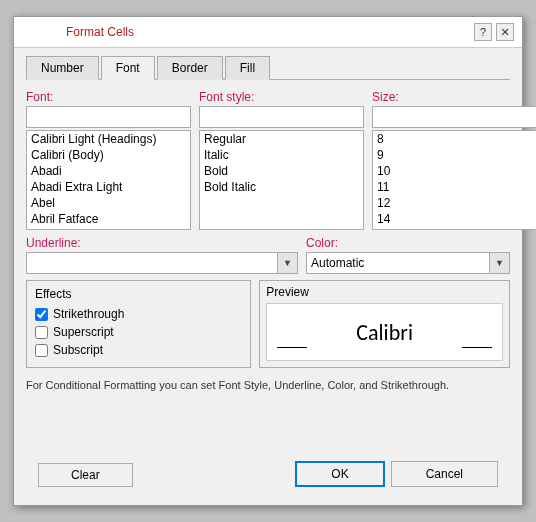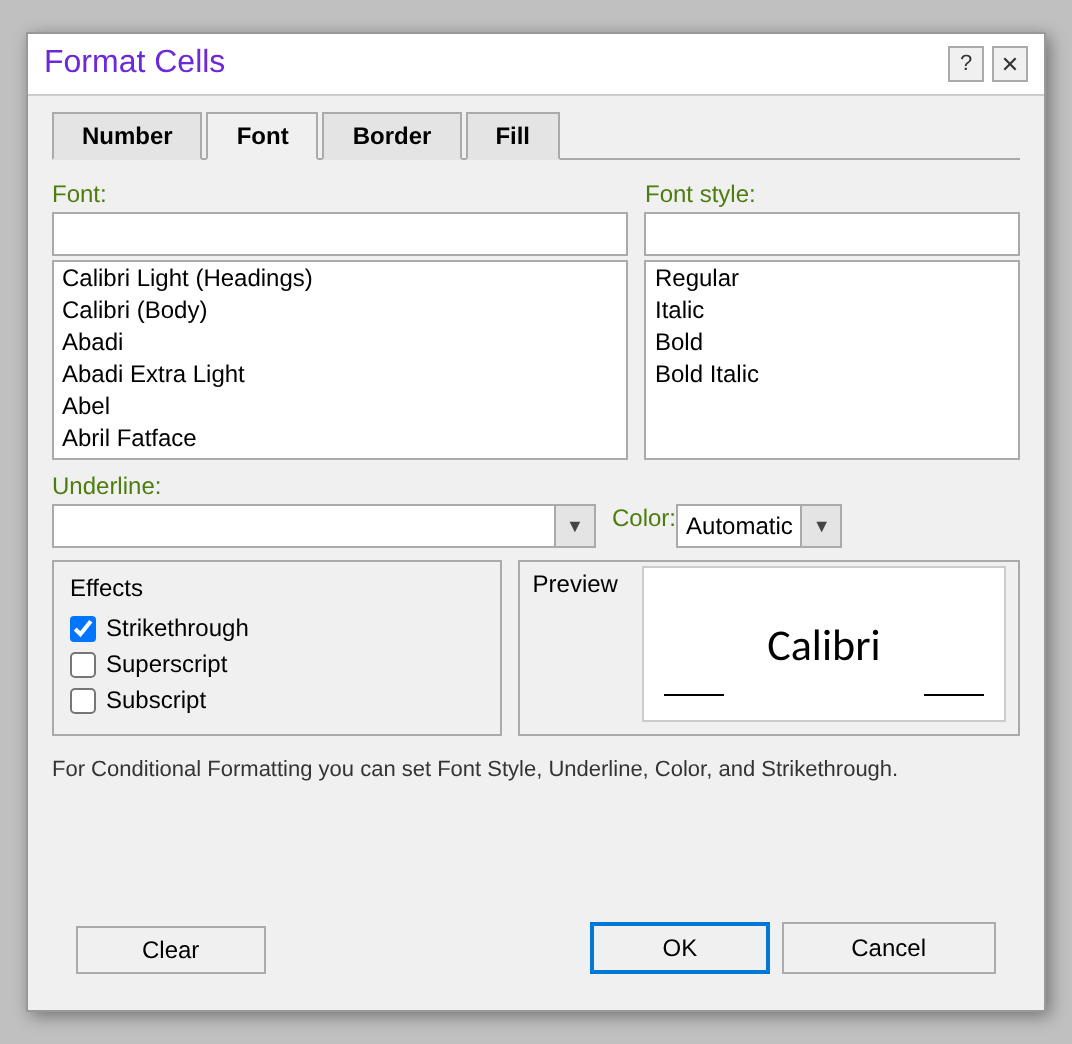--- a/index.html
+++ b/index.html
@@ -24,23 +24,24 @@
     }
     .title-bar {
       background: #fff;
       border-bottom: 1px solid #ccc;
       padding: 6px 8px;
       display: flex;
       align-items: center;
       justify-content: space-between;
     }
     .title-bar-title {
-      font-size: 16px;
+      font-size: 12px;
       font-weight: normal;
-      color: #6d28d9;
+      color: #b91c1c;
+      margin-left: 44px;
     }
     .title-bar-controls {
       display: flex;
       gap: 4px;
       align-items: center;
     }
     .title-btn {
       width: 18px;
       height: 18px;
       background: #f0f0f0;
@@ -66,21 +67,20 @@
     }
     .tab {
       padding: 4px 14px;
       border: 1px solid #aaa;
       background: #e4e4e4;
       cursor: pointer;
       font-size: 12px;
       margin-right: 2px;
       margin-bottom: -1px;
       border-bottom: 1px solid #e4e4e4;
-      font-weight: bold;
     }
     .tab.active {
       background: #f0f0f0;
       border-bottom: 1px solid #f0f0f0;
       z-index: 1;
     }
     .form-row {
       display: flex;
       gap: 8px;
       margin-bottom: 6px;
@@ -88,21 +88,21 @@
     .form-col {
       display: flex;
       flex-direction: column;
     }
     .form-col.font-col { flex: 2; }
     .form-col.style-col { flex: 1.3; }
     .form-col.size-col { flex: 0.8; }
     .form-label {
       font-size: 12px;
       margin-bottom: 2px;
-      color: #4d7c0f;
+      color: #be185d;
     }
     .text-input {
       border: 1px solid #aaa;
       background: #fff;
       padding: 2px 4px;
       font-size: 12px;
       margin-bottom: 2px;
       height: 22px;
       outline: none;
     }
@@ -125,21 +125,21 @@
       align-items: flex-end;
     }
     .underline-col {
       flex: 2;
       display: flex;
       flex-direction: column;
     }
     .color-col {
       flex: 1.5;
       display: flex;
-      flex-direction: row;
+      flex-direction: column;
     }
     .select-with-arrow {
       display: flex;
       border: 1px solid #aaa;
       background: #fff;
       height: 22px;
       align-items: center;
     }
     .select-text {
       flex: 1;
@@ -181,21 +181,21 @@
     }
     .checkbox-row input[type="checkbox"] {
       width: 13px;
       height: 13px;
     }
     .preview-col {
       flex: 1.2;
       border: 1px solid #aaa;
       background: #f0f0f0;
       display: flex;
-      flex-direction: row;
+      flex-direction: column;
     }
     .preview-title {
       font-size: 12px;
       padding: 4px 6px 2px 6px;
     }
     .preview-box {
       flex: 1;
       background: #fff;
       margin: 2px 6px 6px 6px;
       border: 1px solid #ccc;
@@ -304,20 +304,32 @@
         <span class="form-label">Font style:</span>
         <input class="text-input" type="text" value="" style="">
         <div class="list-box">
           <div class="list-box-item">Regular</div>
           <div class="list-box-item">Italic</div>
           <div class="list-box-item">Bold</div>
           <div class="list-box-item">Bold Italic</div>
         </div>
       </div>
 
+      <div class="form-col size-col">
+        <span class="form-label">Size:</span>
+        <input class="text-input" type="text" value="" style="">
+        <div class="list-box">
+          <div class="list-box-item">8</div>
+          <div class="list-box-item">9</div>
+          <div class="list-box-item">10</div>
+          <div class="list-box-item">11</div>
+          <div class="list-box-item">12</div>
+          <div class="list-box-item">14</div>
+        </div>
+      </div>
     </div>
 
     <div class="underline-color-row">
       <div class="underline-col">
         <span class="form-label">Underline:</span>
         <div class="select-with-arrow">
           <span class="select-text"></span>
           <div class="select-arrow">▼</div>
         </div>
       </div>

